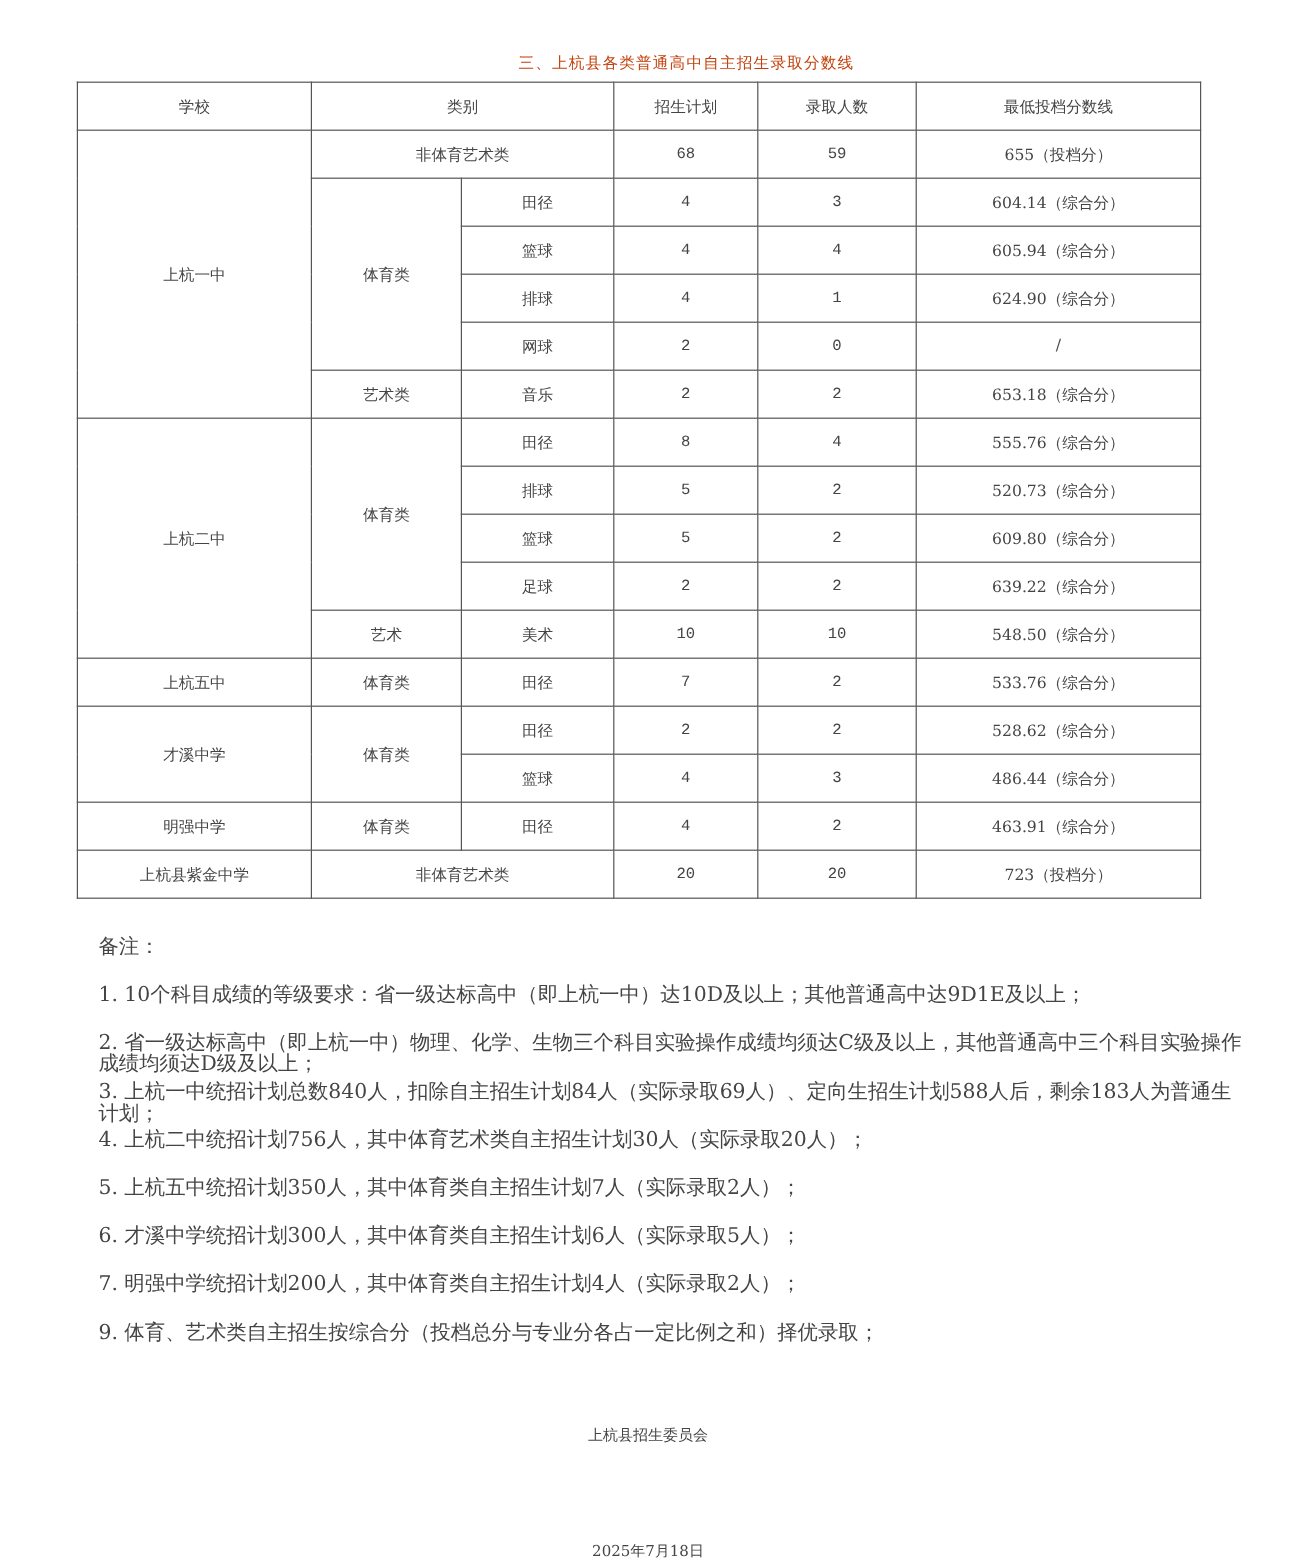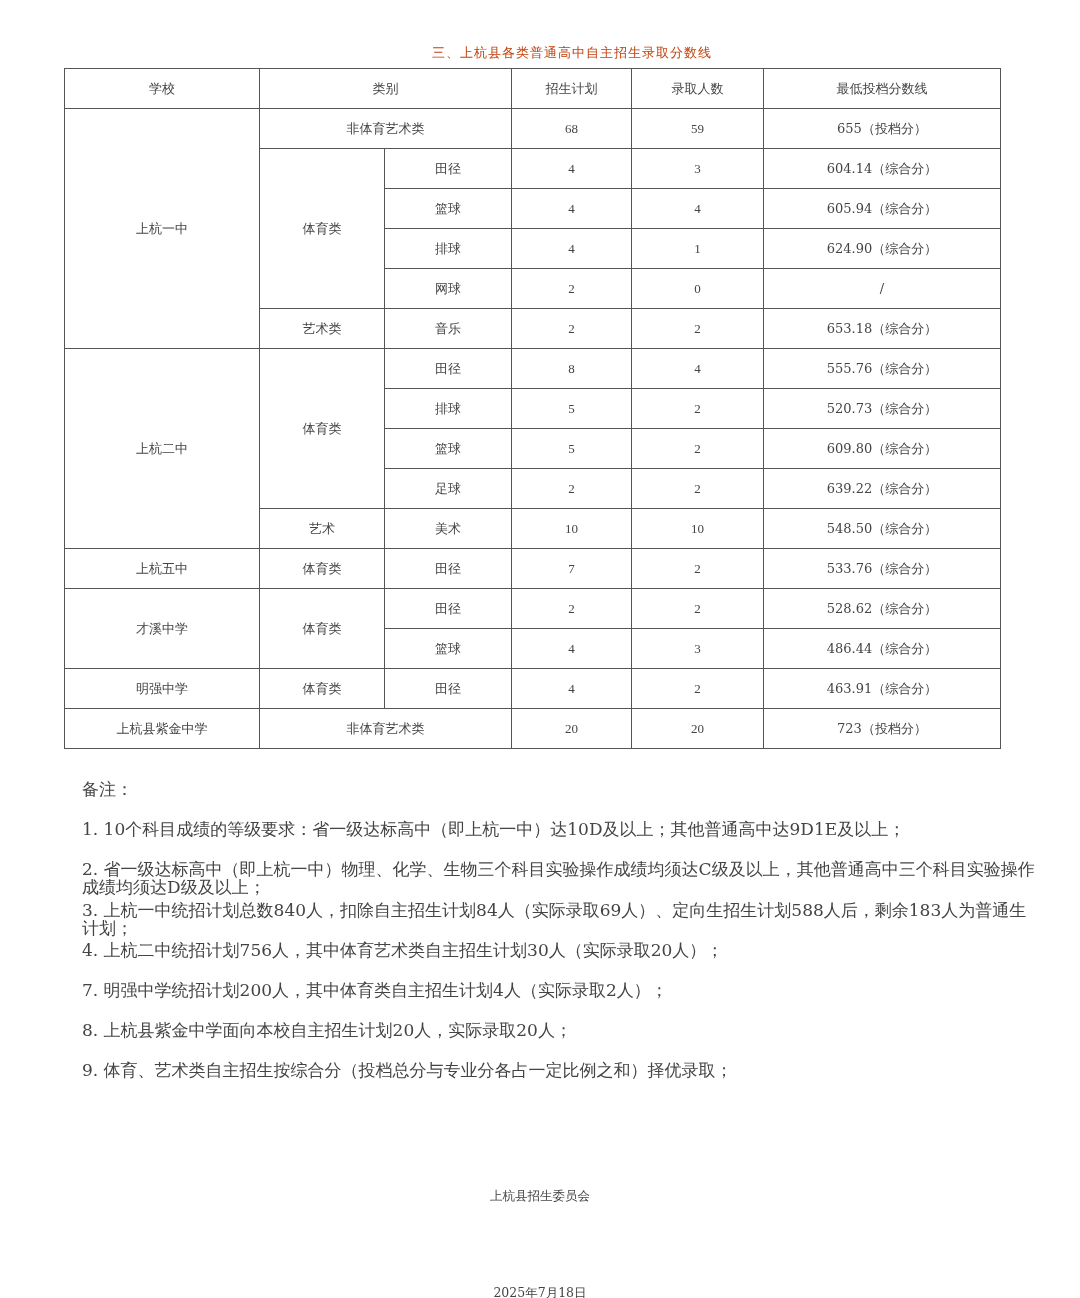--- a/index.html
+++ b/index.html
@@ -17,21 +17,21 @@
       border-collapse: collapse; table-layout: fixed;
       width: 936px;
     }
     table.grid td, table.grid th {
       border: 1.5px solid #555;
       text-align: center; vertical-align: middle;
       font-size: 13px; font-weight: normal; color: #444;
       height: 39px; padding: 0;
     }
     table.grid th { height: 39px; }
-    .num { font-family: Liberation Serif, serif; }
+    .num { font-family: Liberation Mono, monospace; }
     .notes {
       position: absolute; left: 82px; top: 780px; width: 960px;
       font-size: 17px; color: #444;
     }
     .notes .line { height: 40.2px; line-height: 18px; }
     .sign {
       position: absolute; left: 0; width: 1080px; text-align: center;
       font-size: 12.5px; color: #444;
     }
   </style>
@@ -176,19 +176,20 @@
     </tr>
   </tbody>
 </table>
 
 <div class="notes">
   <div class="line">备注：</div>
   <div class="line">1. 10个科目成绩的等级要求：省一级达标高中（即上杭一中）达10D及以上；其他普通高中达9D1E及以上；</div>
   <div class="line">2. 省一级达标高中（即上杭一中）物理、化学、生物三个科目实验操作成绩均须达C级及以上，其他普通高中三个科目实验操作成绩均须达D级及以上；</div>
   <div class="line">3. 上杭一中统招计划总数840人，扣除自主招生计划84人（实际录取69人）、定向生招生计划588人后，剩余183人为普通生计划；</div>
   <div class="line">4. 上杭二中统招计划756人，其中体育艺术类自主招生计划30人（实际录取20人）；</div>
+  <div class="line">5. 上杭五中统招计划350人，其中体育类自主招生计划7人（实际录取2人）；</div>
+  <div class="line">6. 才溪中学统招计划300人，其中体育类自主招生计划6人（实际录取5人）；</div>
   <div class="line">7. 明强中学统招计划200人，其中体育类自主招生计划4人（实际录取2人）；</div>
-  <div class="line">8. 上杭县紫金中学面向本校自主招生计划20人，实际录取20人；</div>
   <div class="line">9. 体育、艺术类自主招生按综合分（投档总分与专业分各占一定比例之和）择优录取；</div>
 </div>
 
 <div class="sign" style="top:1188px;">上杭县招生委员会</div>
 <div class="sign" style="top:1261px;margin-top:24px;">2025年7月18日</div>
 
 </body></html>

